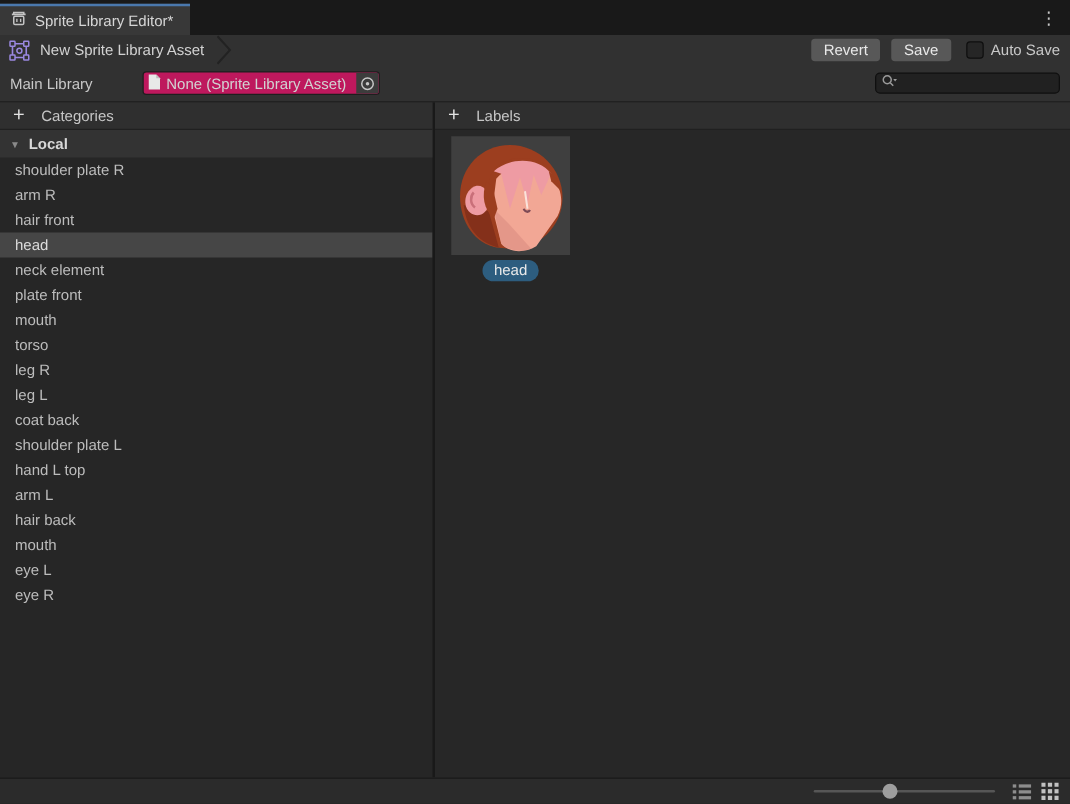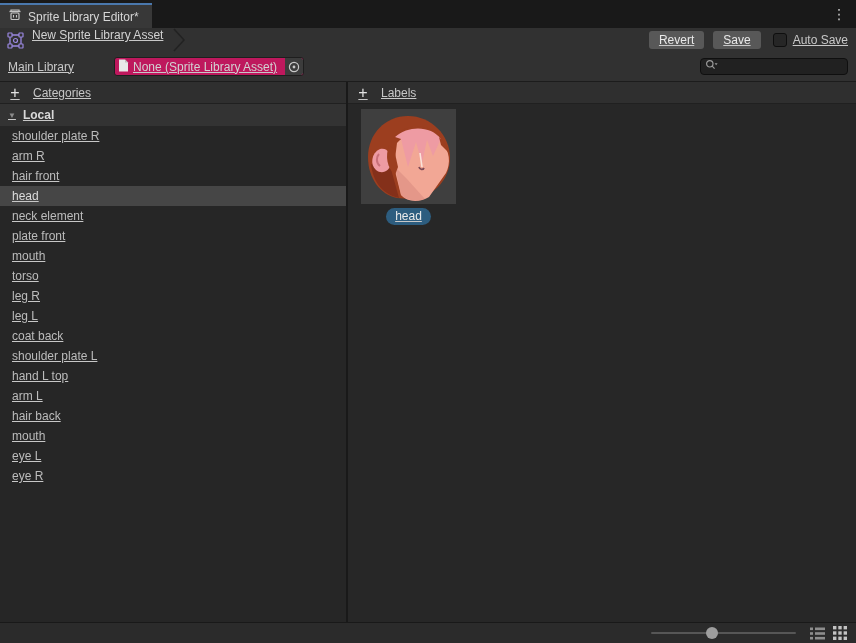--- a/index.html
+++ b/index.html
@@ -14,42 +14,42 @@
   }
   *{box-sizing:border-box;margin:0;padding:0;}
   html,body{width:856px;height:643px;overflow:hidden;}
   body{
     font-family:"Liberation Sans",sans-serif;
     font-size:12px;
     background:#262626;
     color:#c8c8c8;
     -webkit-font-smoothing:antialiased;
   }
-  .window{width:856px;height:643px;display:flex;flex-direction:column;text-decoration:underline;}
+  .window{width:856px;height:643px;display:flex;flex-direction:column;}
 
   
   .titlebar{height:28px;background:#191919;position:relative;flex:0 0 auto;}
   .tab{
     position:absolute;left:0;top:3px;height:25px;width:152px;
     background:#383838;border-top:2px solid var(--accent_blue);
     display:flex;align-items:center;gap:6px;padding:0 8px;color:#d6d6d6;
   }
   .kebab{
     position:absolute;right:8px;top:5px;width:18px;height:18px;
     display:flex;align-items:center;justify-content:center;
     color:#c8c8c8;font-size:14px;letter-spacing:0;
   }
 
   
   .toolbar{
     height:24px;background:#313131;display:flex;align-items:center;
     padding:0 8px 0 6px;flex:0 0 auto;
   }
   .asset-icon{width:18px;height:18px;display:flex;align-items:center;justify-content:center;margin-right:8px;}
-  .crumb{display:flex;align-items:flex-start;height:24px;color:#d2d2d2;}
+  .crumb{display:flex;align-items:center;height:24px;color:#d2d2d2;}
   .crumb-chevron{margin-left:10px;display:flex;align-items:center;}
   .tspacer{flex:1;}
   .ubtn{
     background:#585858;border:none;border-radius:3px;color:#e9e9e9;
     font-family:"Liberation Sans",sans-serif;font-size:12px;
     height:18px;padding:0 10px;margin-left:9px;line-height:16px;
   }
   .checkbox{
     width:14px;height:14px;background:#262626;border:1px solid #0e0e0e;
     border-radius:3px;margin-left:12px;margin-right:6px;flex:0 0 auto;

